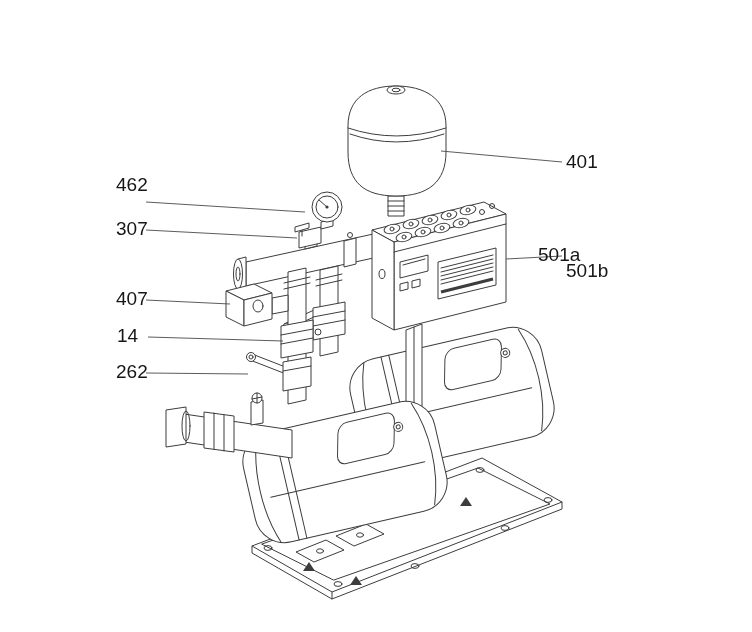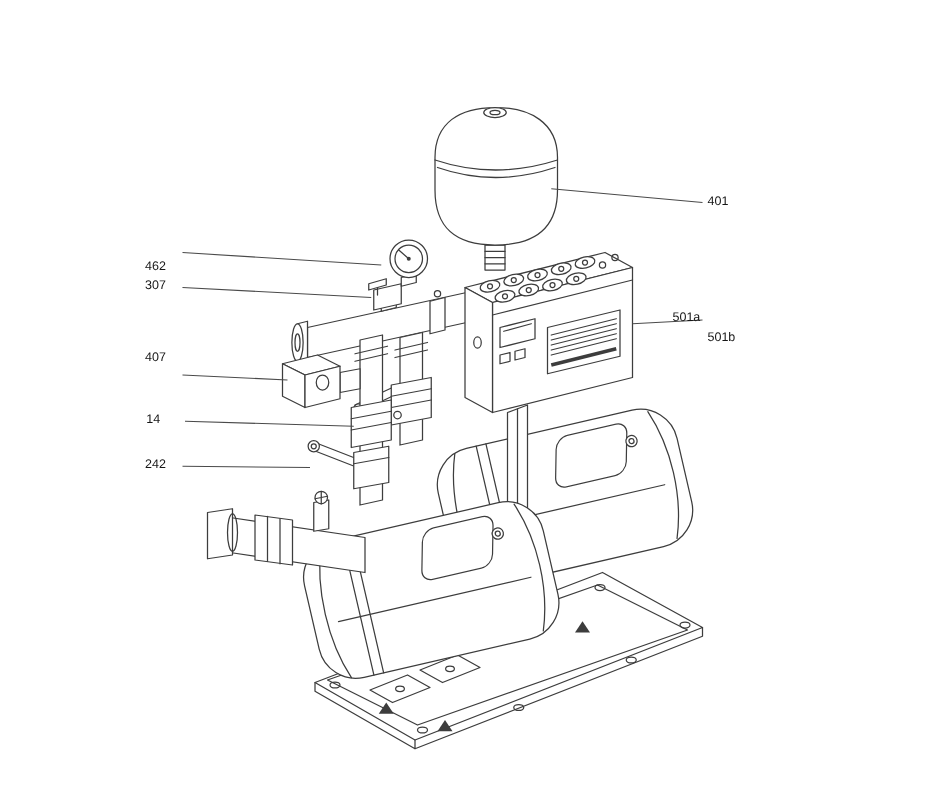--- a/index.html
+++ b/index.html
@@ -4,21 +4,21 @@
 <style>
   html,body{margin:0;padding:0;background:#ffffff;}
   #canvas{position:relative;width:752px;height:632px;background:#fff;overflow:hidden;
           font-family:"Liberation Sans",sans-serif;}
   #drawing{position:absolute;left:0;top:0;}
   svg .ln{stroke:#3d3d3d;stroke-width:1;fill:none;stroke-linejoin:round;stroke-linecap:round;}
   svg .w{stroke:#3d3d3d;stroke-width:1;fill:#ffffff;stroke-linejoin:round;}
   svg .dark{fill:#3d3d3d;stroke:none;}
   svg .thick{stroke:#3d3d3d;stroke-width:3;fill:none;}
   svg .leader{stroke:#4a4a4a;stroke-width:0.9;fill:none;}
-  .callout{position:absolute;font-size:10px;line-height:18px;color:#161616;white-space:nowrap;}
+  .callout{position:absolute;font-size:19px;line-height:18px;color:#161616;white-space:nowrap;}
 </style>
 </head>
 <body>
 
 <div id="canvas">
 
   <svg id="drawing" width="752" height="632" viewBox="0 0 752 632">
 
     <g>
       <path class="w" d="M252 546 L482 458 L562 502 L332 592 Z"></path>
@@ -201,22 +201,22 @@
       <path class="leader" d="M146 202 L305 212"></path>
       <path class="leader" d="M146 230 L297 238"></path>
       <path class="leader" d="M146 300 L230 304"></path>
       <path class="leader" d="M148 337 L283 341"></path>
       <path class="leader" d="M146 373 L248 374"></path>
       <path class="leader" d="M441 151 L562 162"></path>
       <path class="leader" d="M506 259 L562 256"></path>
     </g>
   </svg>
 
-  <div class="callout" style="left:116px;top:205px">462</div>
+  <div class="callout" style="left:116px;top:176px">462</div>
   <div class="callout" style="left:116px;top:220px">307</div>
-  <div class="callout" style="left:116px;top:278px">407</div>
+  <div class="callout" style="left:116px;top:290px">407</div>
   <div class="callout" style="left:117px;top:327px">14</div>
-  <div class="callout" style="left:116px;top:363px">242</div>
+  <div class="callout" style="left:116px;top:363px">262</div>
   <div class="callout" style="left:566px;top:153px">401</div>
   <div class="callout" style="left:538px;top:246px">501a</div>
   <div class="callout" style="left:566px;top:262px">501b</div>
 
 </div>
 
 </body></html>

